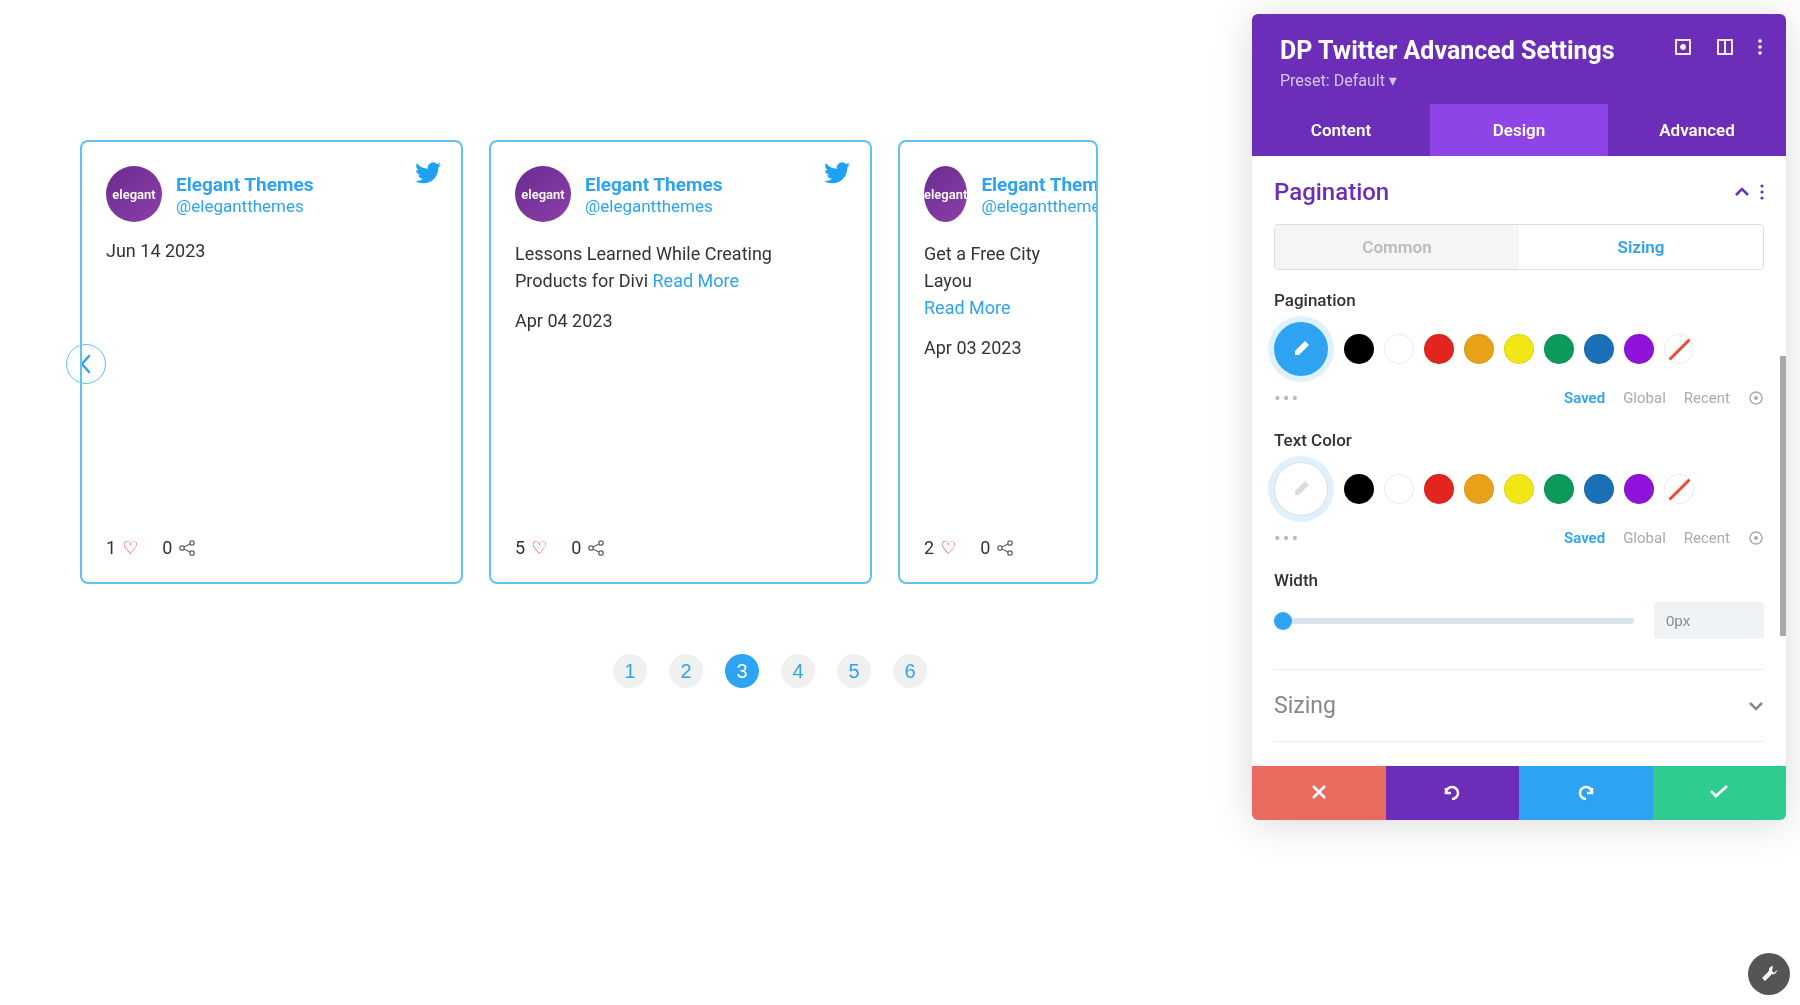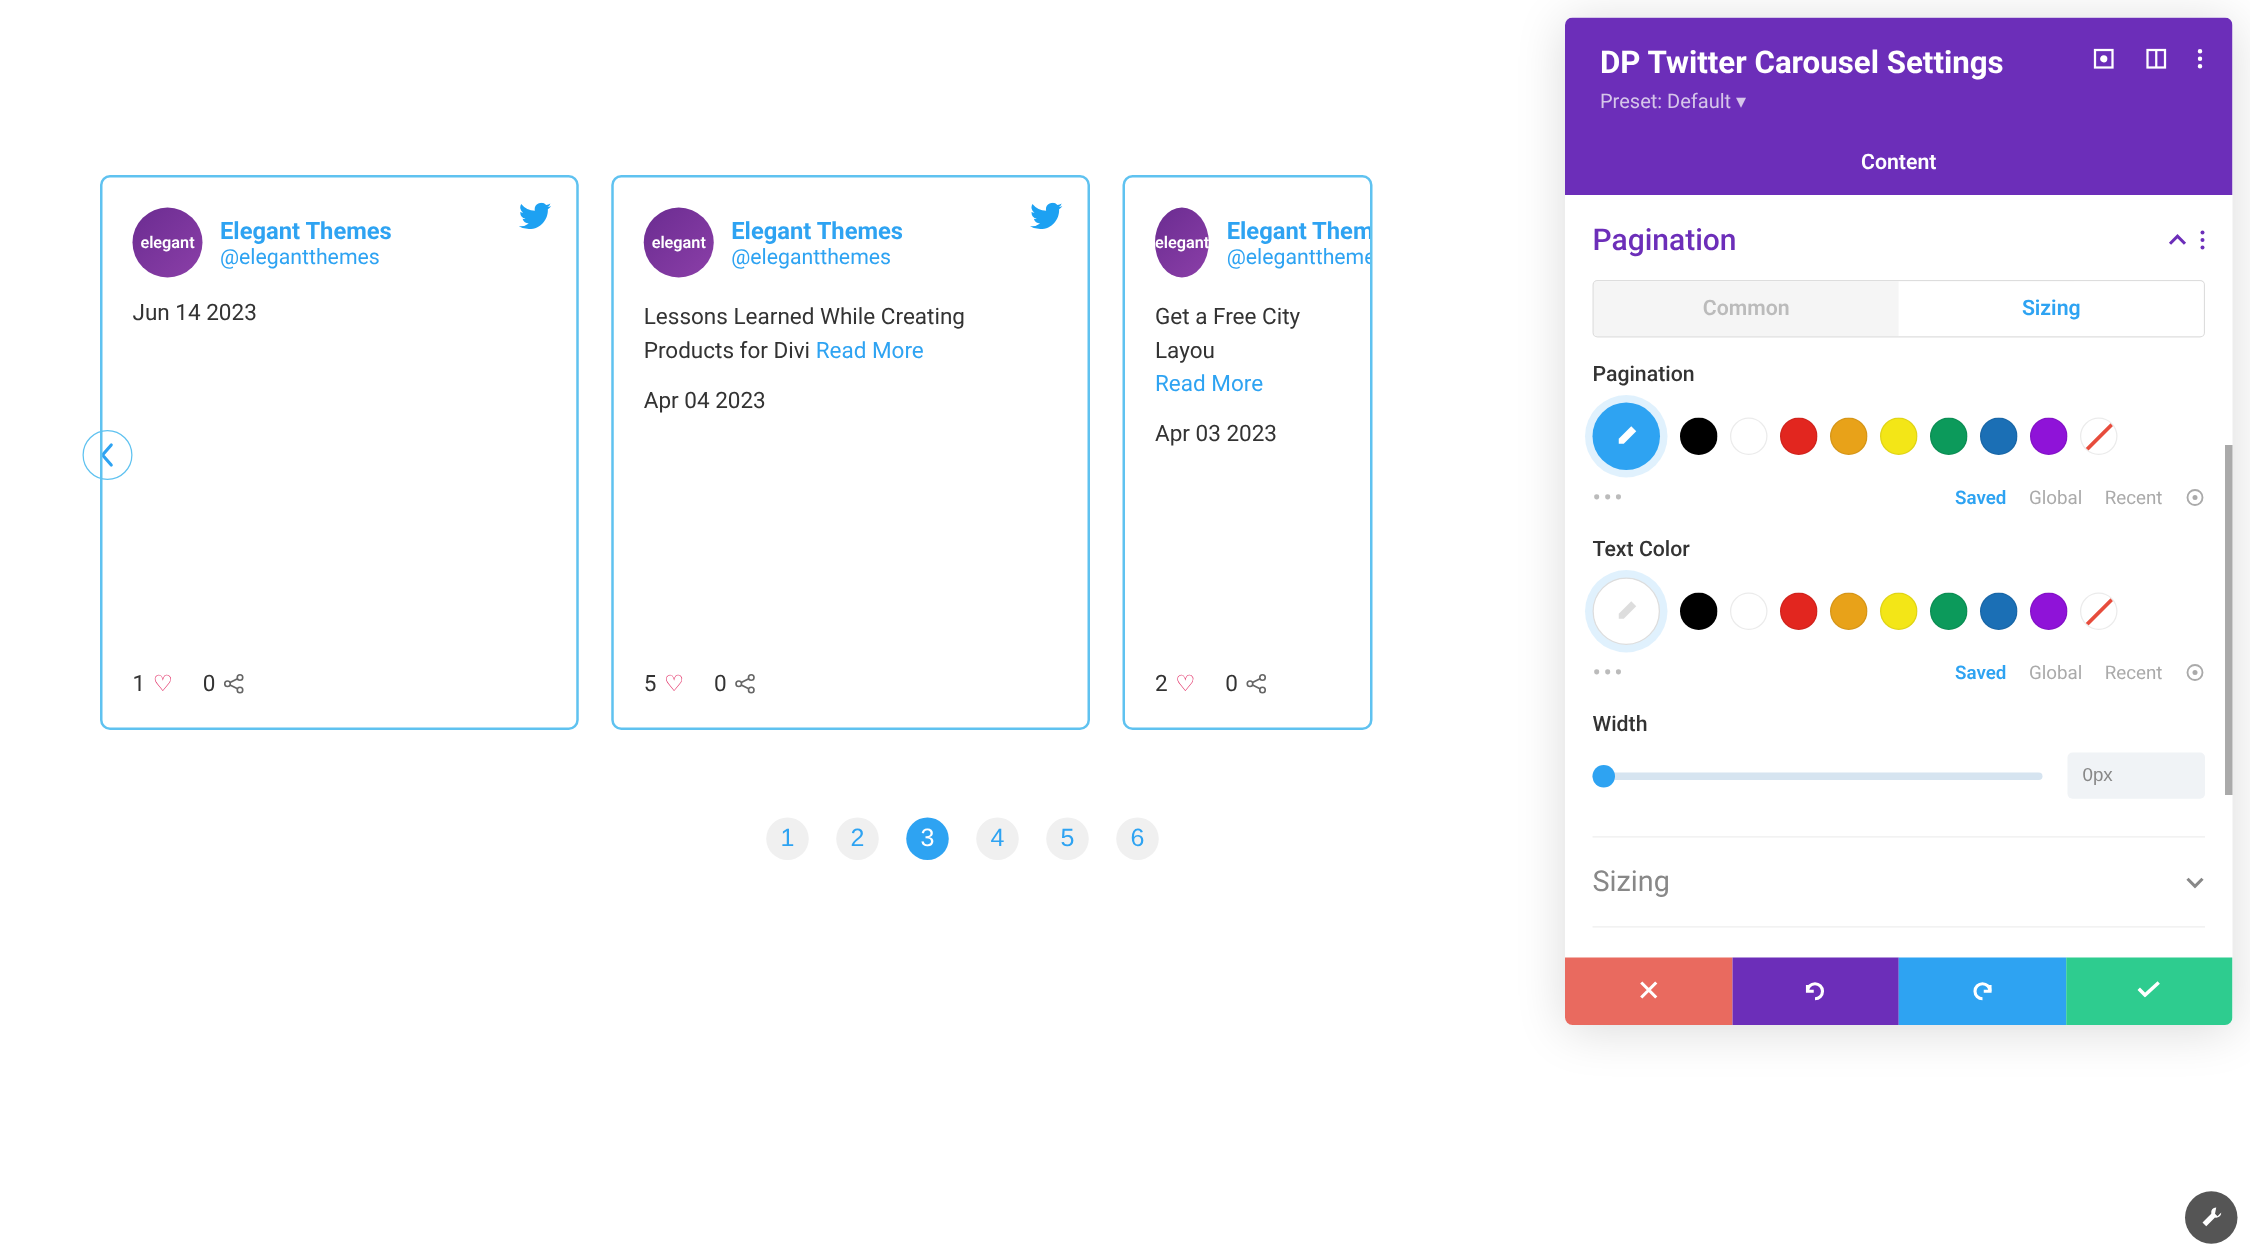--- a/index.html
+++ b/index.html
@@ -203,21 +203,21 @@
     <button class="page-btn">2</button>
     <button class="page-btn active">3</button>
     <button class="page-btn">4</button>
     <button class="page-btn">5</button>
     <button class="page-btn">6</button>
   </div>
 </div>
 
 <div class="settings-panel">
   <div class="panel-header">
-    <div class="panel-title">DP Twitter Carousel Settings</div>
+    <div class="panel-title">DP Twitter Advanced Settings</div>
     <div class="panel-preset">Preset: Default ▾</div>
     <div class="header-icons">
       <span class="header-icon">
           <svg width="18" height="18" viewBox="0 0 18 18" fill="none" stroke="currentColor" stroke-width="1.8">
             <rect x="2" y="2" width="14" height="14"></rect>
             <circle cx="9" cy="9" r="2" fill="currentColor"></circle>
           </svg>
         </span>
       <span class="header-icon">
           <svg width="18" height="18" viewBox="0 0 18 18" fill="none" stroke="currentColor" stroke-width="1.8">
@@ -230,20 +230,22 @@
             <circle cx="2" cy="3" r="1.8" fill="currentColor"></circle>
             <circle cx="2" cy="9" r="1.8" fill="currentColor"></circle>
             <circle cx="2" cy="15" r="1.8" fill="currentColor"></circle>
           </svg>
         </span>
     </div>
   </div>
 
   <div class="panel-tabs">
     <div class="panel-tab">Content</div>
+    <div class="panel-tab active">Design</div>
+    <div class="panel-tab">Advanced</div>
   </div>
 
   <div class="panel-body">
     <div class="scroll-indicator"></div>
 
     <div class="section-title open">
       <span>Pagination</span>
       <span class="section-icons">
         <svg width="16" height="10" viewBox="0 0 16 10">
             <path d="M2 8 L8 2 L14 8" stroke="#6c2eb9" stroke-width="2.5" fill="none"></path>

